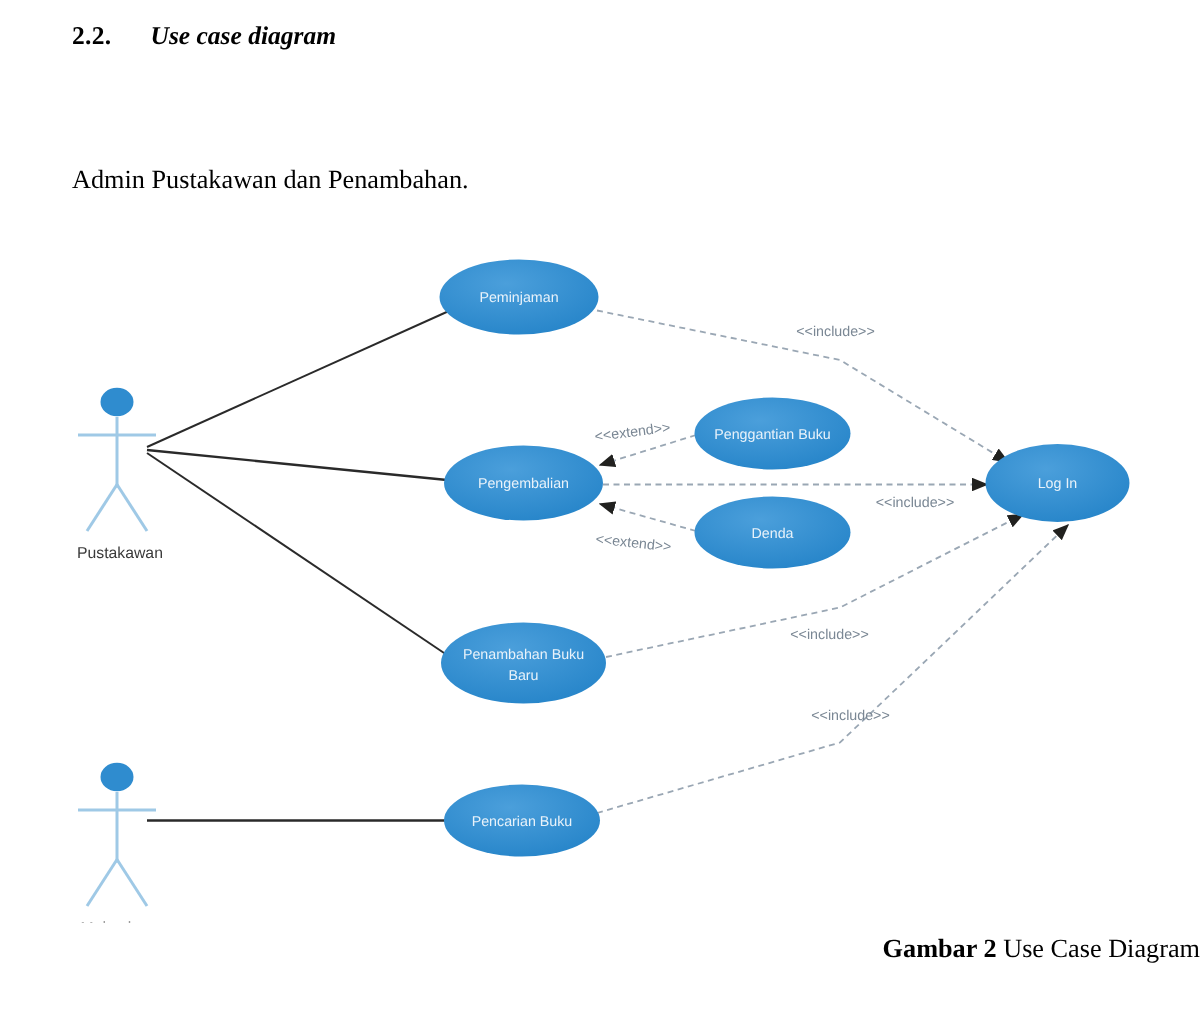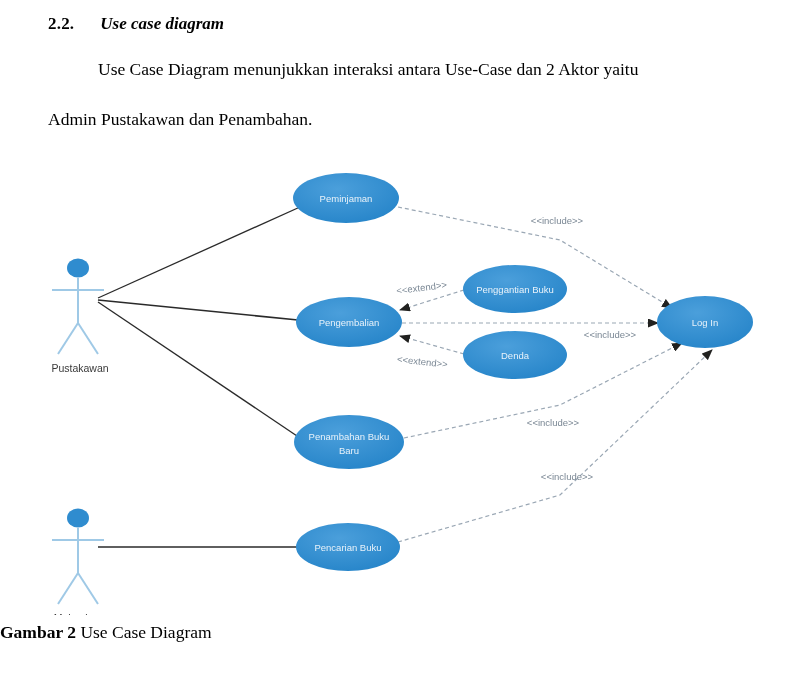--- a/index.html
+++ b/index.html
@@ -57,21 +57,21 @@
   .para-line2 {
     top: 110px;
   }
 
   
   .caption {
     position: absolute;
     left: 0;
     top: 622px;
     width: 800px;
-    text-align: left;
+    text-align: right;
     font-size: 17.5px;
     font-family: Liberation Serif, serif;
   }
   .caption b { font-weight: bold; }
 
   
   #diagram {
     position: absolute;
     left: 0;
     top: 150px;
@@ -103,21 +103,20 @@
 </head>
 <body>
 
 <div id="page">
 
   <div class="heading-row">
     <span class="heading-num">2.2.</span>
     <span class="heading-title">Use case diagram</span>
   </div>
 
-  <div class="para para-line1">Use Case Diagram menunjukkan interaksi antara Use-Case dan 2 Aktor yaitu</div>
   <div class="para para-line2">Admin Pustakawan dan Penambahan.</div>
 
   <div id="diagram">
     <svg width="800" height="465" viewBox="0 0 800 465" xmlns="http://www.w3.org/2000/svg">
       <defs>
         <marker id="arrowSolid" markerWidth="11" markerHeight="9" refX="10" refY="4.5" orient="auto" markerUnits="userSpaceOnUse">
           <path d="M0,0 L11,4.5 L0,9 z" fill="#2a2a2a"></path>
         </marker>
         <marker id="arrowDash" markerWidth="11" markerHeight="9" refX="10" refY="4.5" orient="auto" markerUnits="userSpaceOnUse">
           <path d="M0,0 L11,4.5 L0,9 z" fill="#21211f"></path>

